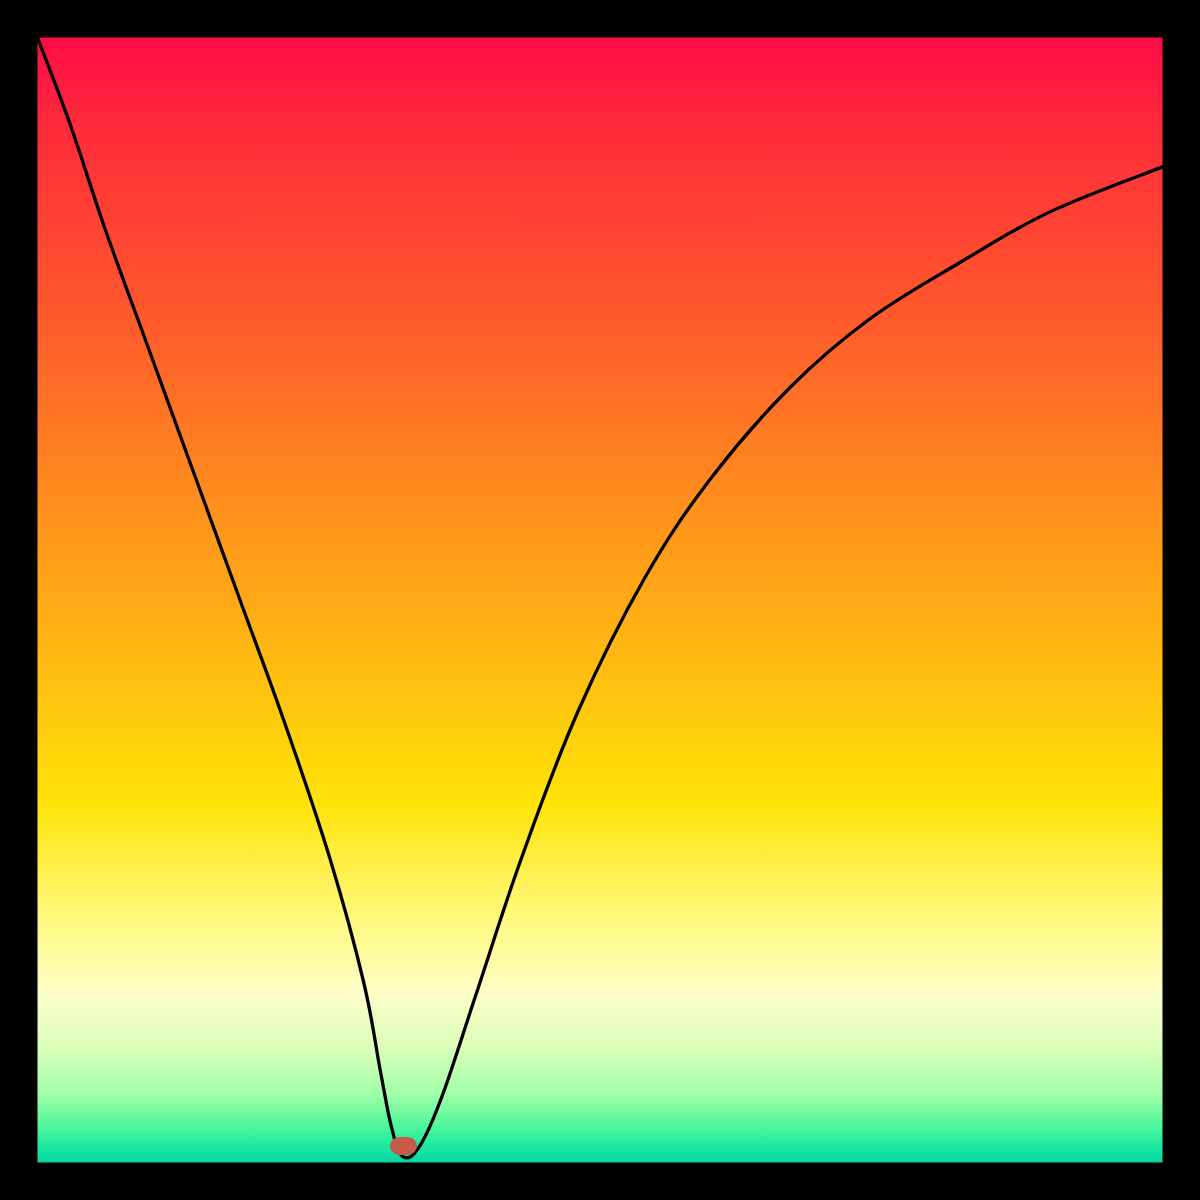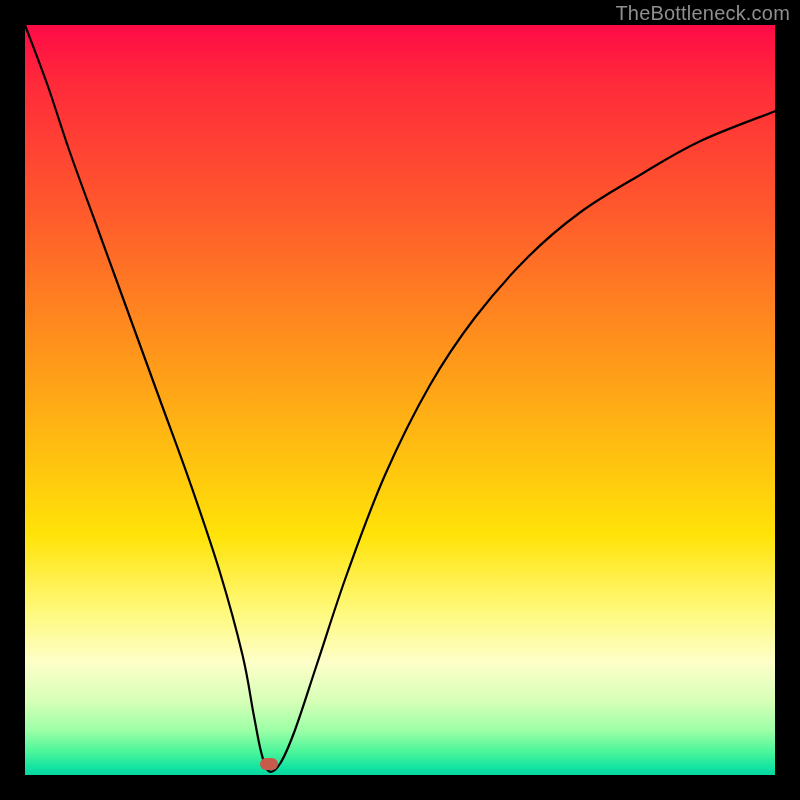--- a/index.html
+++ b/index.html
@@ -64,21 +64,20 @@
     color: #8f8f8f;
     font-size: 20px;
     letter-spacing: 0.2px;
     user-select: none;
   }
 </style>
 </head>
 <body>
 
 <div class="stage">
-  <div class="watermark">TheBottleneck.com</div>
 
   <div class="plot-area">
     <svg class="curve" viewBox="0 0 750 750" preserveAspectRatio="none">
       <path id="curve-path" fill="none" stroke="#000" stroke-width="2.2" stroke-linejoin="round" stroke-linecap="round" d="M 0.00 0.00 C 4.05 10.80, 14.40 37.05, 22.50 60.00 C 30.60 82.95, 35.55 100.50, 45.00 127.50 C 54.45 154.50, 64.20 180.30, 75.00 210.00 C 85.80 239.70, 94.20 262.80, 105.00 292.50 C 115.80 322.20, 124.20 345.30, 135.00 375.00 C 145.80 404.70, 154.20 426.45, 165.00 457.50 C 175.80 488.55, 185.55 516.45, 195.00 547.50 C 204.45 578.55, 211.42 604.35, 217.50 630.00 C 223.57 655.65, 225.38 672.45, 228.75 690.00 C 232.13 707.55, 233.55 717.38, 236.25 727.50 C 238.95 737.63, 240.38 744.23, 243.75 746.25 C 247.13 748.27, 250.28 746.17, 255.00 738.75 C 259.73 731.33, 263.25 723.23, 270.00 705.00 C 276.75 686.77, 283.05 665.85, 292.50 637.50 C 301.95 609.15, 310.35 581.25, 322.50 547.50 C 334.65 513.75, 345.15 483.75, 360.00 450.00 C 374.85 416.25, 388.80 388.35, 405.00 360.00 C 421.20 331.65, 432.45 315.45, 450.00 292.50 C 467.55 269.55, 483.60 251.40, 502.50 232.50 C 521.40 213.60, 534.75 202.35, 555.00 187.50 C 575.25 172.65, 593.40 162.82, 615.00 150.00 C 636.60 137.17, 650.70 127.73, 675.00 116.25 C 699.30 104.78, 736.50 91.65, 750.00 86.25"></path>
     </svg>
     <div class="dot" id="min-dot" style="left: 243.75px; top: 738.75px;"></div>
   </div>
 </div>
 
 </body></html>

